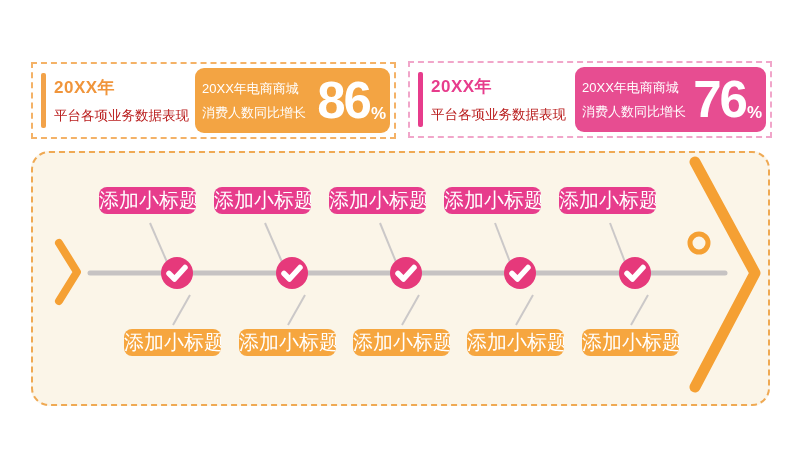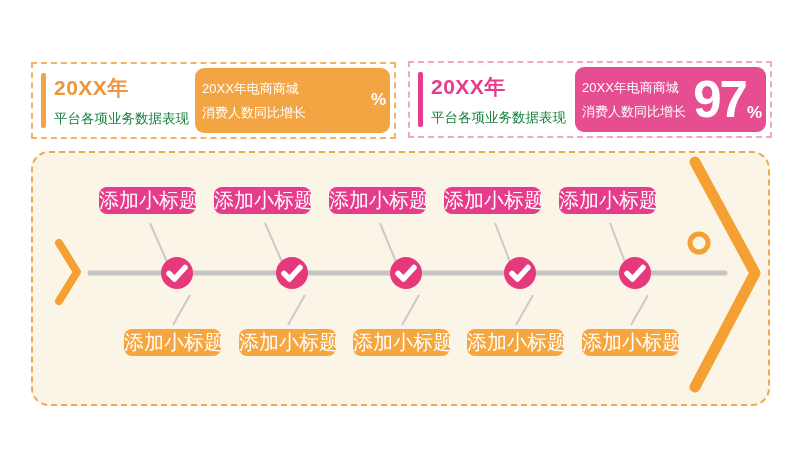--- a/index.html
+++ b/index.html
@@ -9,24 +9,24 @@
   
   .card{position:absolute;box-sizing:border-box;display:flex;background:#ffffff;
         border:2px dashed;padding:4px 4px;}
   .card.orange{border-color:#F4B267;}
   .card.pink{border-color:#F1A6CA;}
   .card-info{flex:1;display:flex;align-items:stretch;padding:4px 2px 4px 4px;min-width:0;}
   .accent{width:5px;border-radius:2px;flex:none;margin:1px 8px 1px 0;}
   .orange .accent{background:#F2A249;}
   .pink .accent{background:#E73C8C;}
   .titles{display:flex;flex-direction:column;justify-content:center;}
-  .year{font-size:21px;font-weight:bold;letter-spacing:.5px;}
+  .year{font-size:17px;font-weight:bold;letter-spacing:.5px;}
   .orange .year{color:#F0953B;}
   .pink .year{color:#E73C8C;}
-  .subtitle{font-size:13.5px;color:#15803d;margin-top:8px;white-space:nowrap;}
+  .subtitle{font-size:13.5px;color:#b91c1c;margin-top:8px;white-space:nowrap;}
   .stat-box{flex:none;border-radius:9px;color:#fff;display:flex;align-items:center;
             box-sizing:border-box;padding:0 4px 0 7px;}
   .orange .stat-box{background:#F3A443;width:195px;}
   .pink .stat-box{background:#E74D91;width:191px;}
   .stat-lines{font-size:13px;line-height:24px;white-space:nowrap;}
   .stat-value{margin-left:auto;display:flex;align-items:flex-end;}
   .num{font-size:51px;font-weight:bold;line-height:46px;letter-spacing:-2px;}
   .pct{font-size:17px;font-weight:bold;line-height:1;margin:0 0 2px 1px;}
 
   
@@ -52,40 +52,41 @@
         <div class="year">20XX年</div>
         <div class="subtitle">平台各项业务数据表现</div>
       </div>
     </div>
     <div class="stat-box">
       <div class="stat-lines">
         <div>20XX年电商商城</div>
         <div>消费人数同比增长</div>
       </div>
       <div class="stat-value">
+        <span class="num">86</span>
         <span class="pct">%</span>
       </div>
     </div>
   </section>
 
   <section class="card pink" style="left:408px;top:61px;width:364px;height:77px;">
     <div class="card-info">
       <span class="accent"></span>
       <div class="titles">
         <div class="year">20XX年</div>
         <div class="subtitle">平台各项业务数据表现</div>
       </div>
     </div>
     <div class="stat-box">
       <div class="stat-lines">
         <div>20XX年电商商城</div>
         <div>消费人数同比增长</div>
       </div>
       <div class="stat-value">
-        <span class="num">97</span>
+        <span class="num">76</span>
         <span class="pct">%</span>
       </div>
     </div>
   </section>
 
   <section class="panel">
 
     <svg class="gfx" width="735" height="251" viewBox="0 0 735 251">
 
       <polyline points="26,90 44,119 26,148" fill="none" stroke="#F5A033" stroke-width="8" stroke-linecap="round" stroke-linejoin="round"></polyline>

